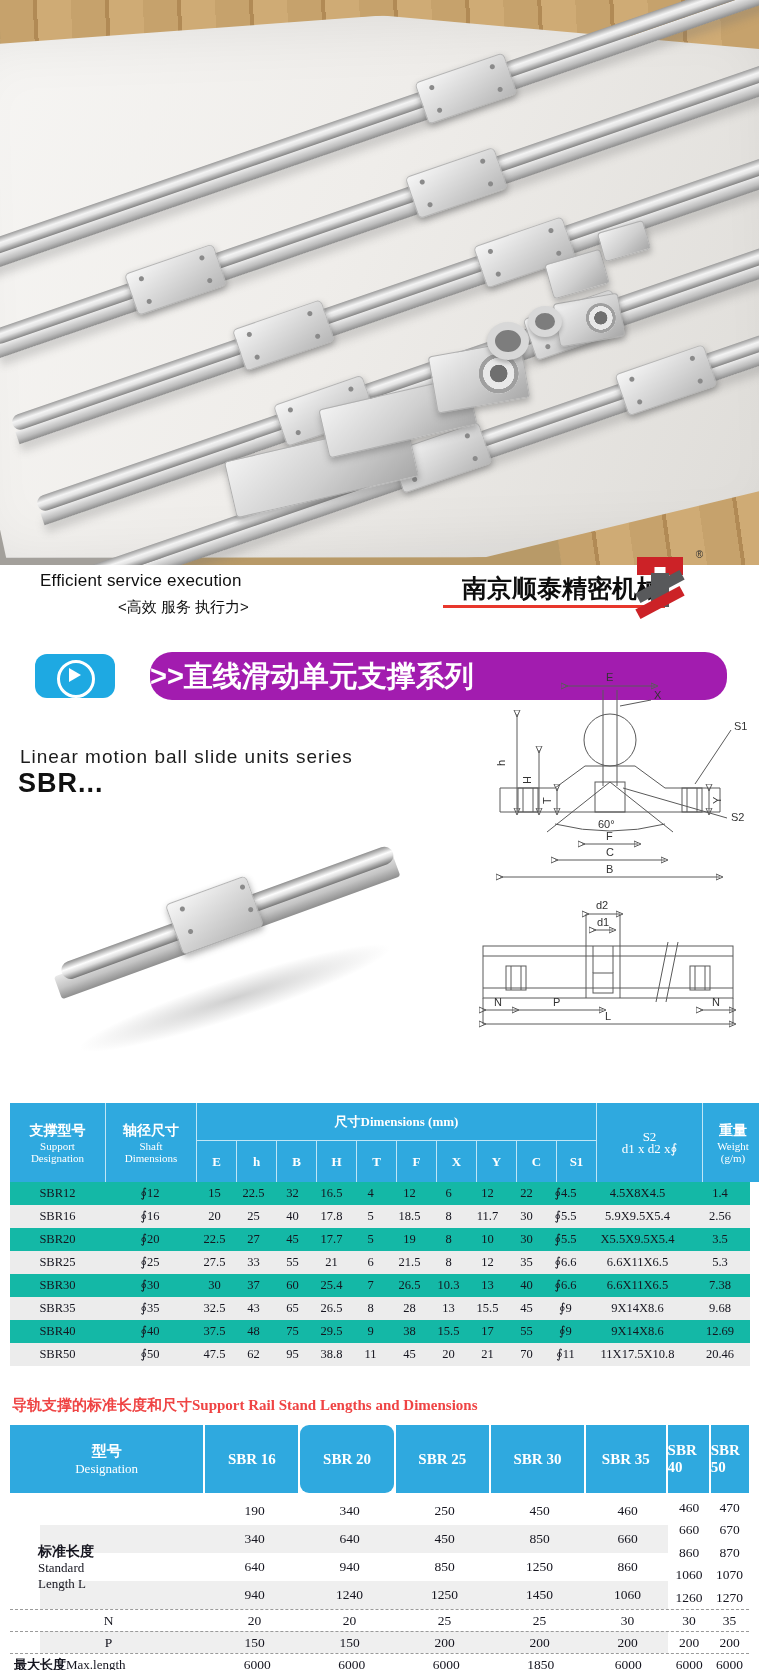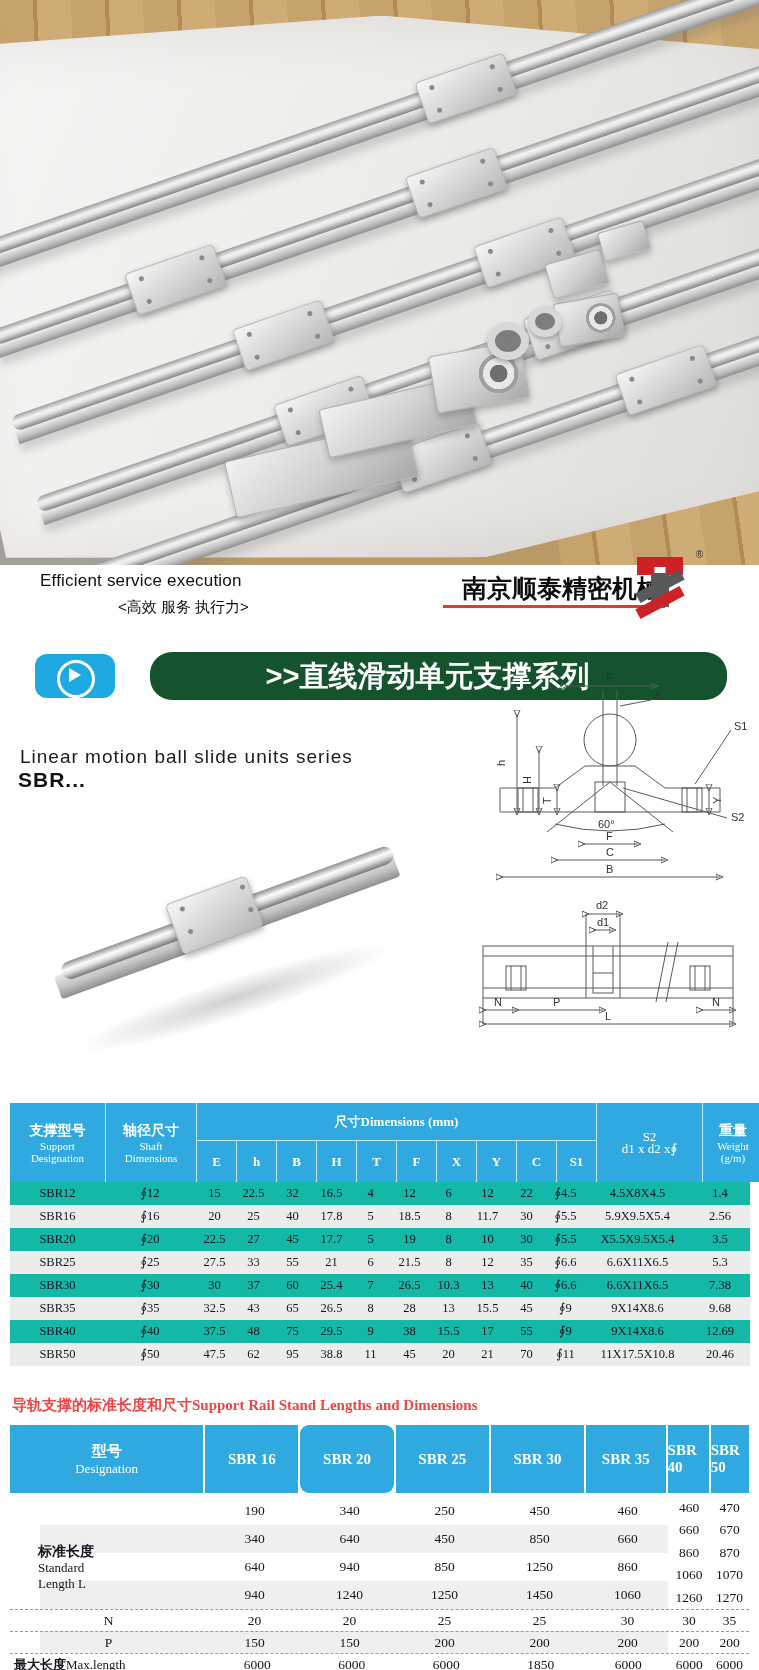--- a/index.html
+++ b/index.html
@@ -47,25 +47,25 @@
   .logo .g3{position:absolute;left:8px;top:46px;width:50px;height:11px;background:#cc2227;transform:rotate(-28deg);}
   .logo .reg{position:absolute;right:-4px;top:-2px;font-size:10px;color:#333;}
   .logo .cap{position:absolute;left:0px;top:62px;width:72px;text-align:center;font-size:9px;color:#8d1d12;
         font-family:"Liberation Serif",serif;font-weight:bold;margin-top:39px;}
   
   .bluebar{position:absolute;left:0;top:652px;width:759px;height:48px;}
   .playchip{position:absolute;left:35px;top:2px;width:80px;height:44px;border-radius:12px;background:#1ea9e2;}
   .playchip .circ{position:absolute;left:22px;top:6px;width:32px;height:32px;border:3px solid #fff;border-radius:50%;}
   .playchip .tri{position:absolute;left:35px;top:16px;width:0;height:0;border-left:12px solid #fff;
         border-top:7px solid transparent;border-bottom:7px solid transparent;}
-  .bannermain{position:absolute;left:150px;top:0;width:577px;height:48px;border-radius:22px;background:#14532d;
-        color:#fff;font-weight:bold;font-size:29px;line-height:48px;text-align:center;padding-right:22px;box-sizing:border-box;}
+  .bannermain{position:absolute;left:150px;top:0;width:577px;height:48px;border-radius:22px;background:#a21caf;
+        color:#fff;font-weight:bold;font-size:29px;line-height:48px;text-align:left;padding-right:22px;box-sizing:border-box;}
   
   .series-title{position:absolute;left:20px;top:746px;font-size:19px;letter-spacing:1px;color:#1c1c1c;}
-  .series-model{position:absolute;left:18px;top:768px;font-size:21px;font-weight:bold;letter-spacing:1px;color:#111;}
+  .series-model{position:absolute;left:18px;top:768px;font-size:27px;font-weight:bold;letter-spacing:1px;color:#111;}
   
   .diag{position:absolute;}
   .diag text{font-family:"Liberation Sans",sans-serif;font-size:11px;fill:#333;}
   .diag line,.diag path,.diag rect,.diag circle,.diag polygon{stroke:#5a5a5a;fill:none;stroke-width:1;}
   
   .railimg{position:absolute;left:30px;top:828px;width:410px;height:220px;}
   .r2shadow{position:absolute;left:40px;top:150px;width:330px;height:40px;background:radial-gradient(ellipse,rgba(120,120,120,.35),transparent 70%);transform:rotate(-18deg);}
   .r2base{position:absolute;left:28px;top:148px;width:360px;height:24px;transform:rotate(-20deg);transform-origin:left center;
         background:linear-gradient(#e9e9e9,#c4c4c4 55%,#8f8f8f);border-radius:3px;}
   .r2shaft{position:absolute;left:32px;top:136px;width:352px;height:18px;transform:rotate(-20deg);transform-origin:left center;border-radius:9px;

